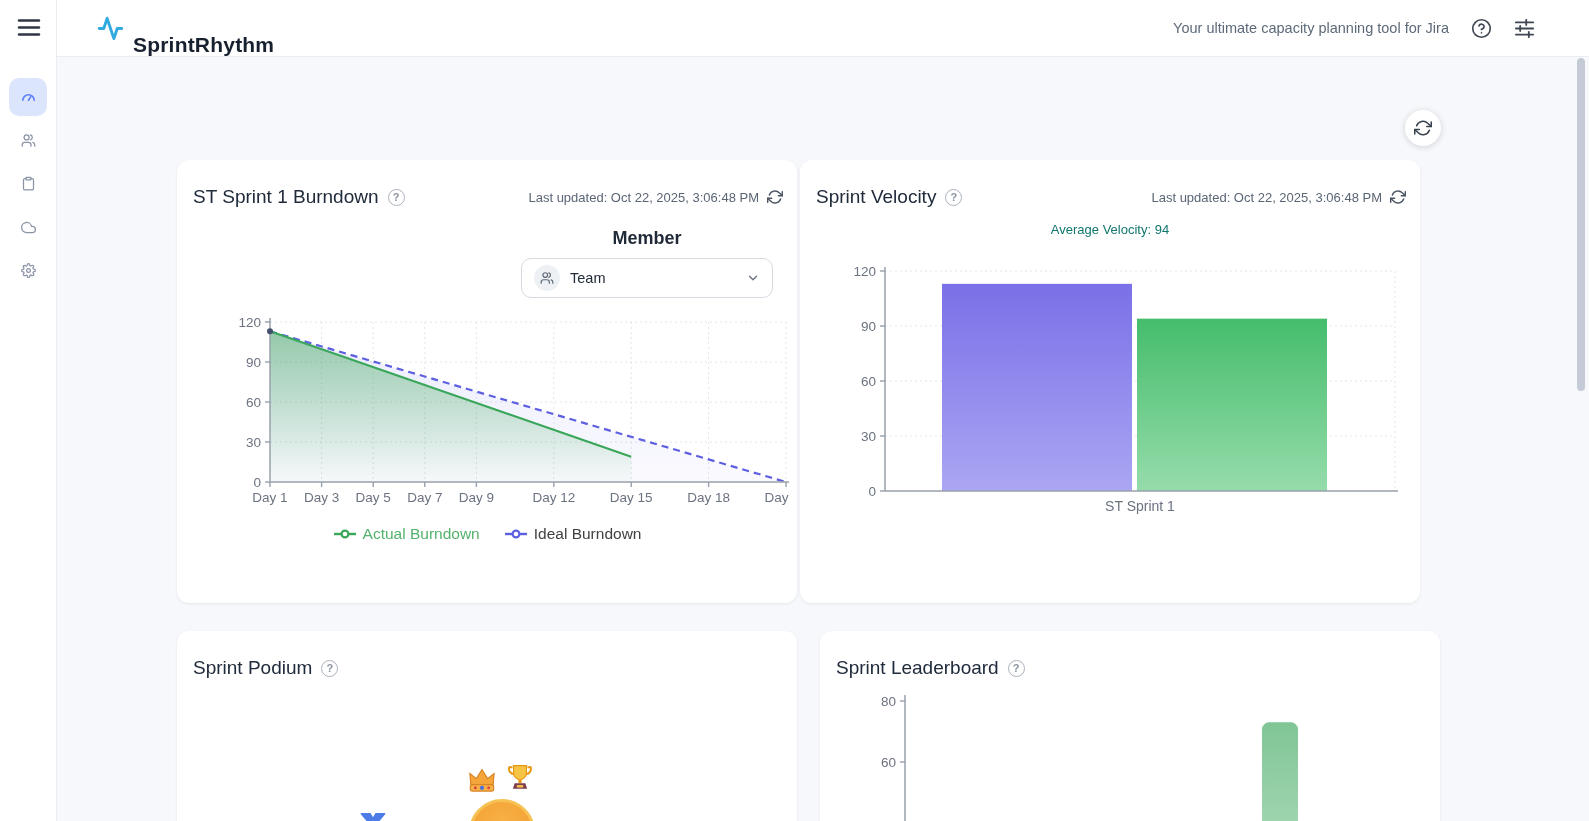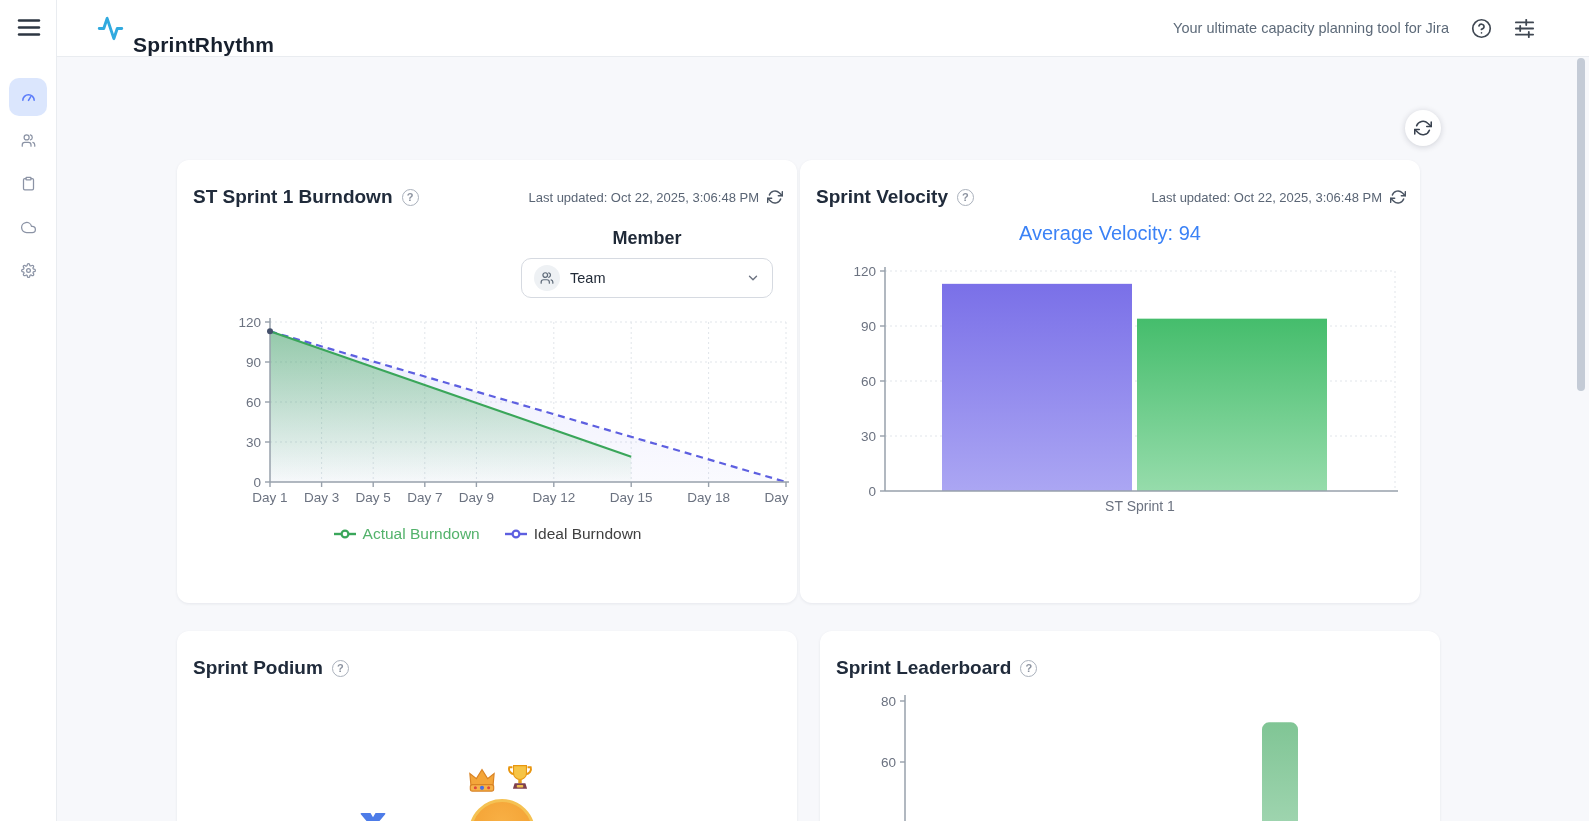--- a/index.html
+++ b/index.html
@@ -37,21 +37,21 @@
   .card { position:absolute; background:#fff; border-radius:12px;
           box-shadow:0 1px 3px rgba(25,35,60,.08); }
   .card-burndown   { left:120px; top:103px; width:620px; height:443px; }
   .card-velocity   { left:743px; top:103px; width:620px; height:443px; }
   .card-podium     { left:120px; top:574px; width:620px; height:430px; }
   .card-leaderboard{ left:763px; top:574px; width:620px; height:430px; }
 
   .card-head { position:absolute; left:16px; right:14px; top:26px; display:flex;
                align-items:center; justify-content:space-between; }
   .title-wrap { display:flex; align-items:center; gap:9px; }
-  .card-title { font-size:19px; font-weight:700; color:#202b3b; }
+  .card-title { font-size:19px; font-weight:400; color:#202b3b; }
   .help-badge { width:17px; height:17px; border-radius:50%; border:1.5px solid #aab1bc; color:#8c93a0;
                 font-size:11px; font-weight:700; display:flex; align-items:center; justify-content:center;
                 cursor:pointer; background:#fff; }
   .updated-wrap { display:flex; align-items:center; gap:8px; }
   .updated-text { font-size:13px; color:#5a6575; }
   .mini-refresh { background:none; border:none; cursor:pointer; display:flex; }
 
   
   .member-block { position:absolute; left:344px; top:68px; width:252px; text-align:center; }
   .member-label { font-size:18px; font-weight:700; color:#1f2937; margin-bottom:9px; }
@@ -61,21 +61,21 @@
                  align-items:center; justify-content:center; }
   .select-value { font-size:14.5px; color:#222b38; }
   .select .chev { margin-left:auto; }
 
   .chart-svg { position:absolute; }
   #burndown-svg { left:35px; top:144px; }
   #velocity-svg { left:0; top:88px; }
   #leaderboard-svg { left:0; top:44px; }
 
   .velocity-sub { position:absolute; left:0; right:0; top:62px; text-align:center;
-                  font-size:20px; color:#3b82f6; }
+                  font-size:13px; color:#0f766e; }
 
   .legend-row { position:absolute; left:0; right:0; display:flex; justify-content:center;
                 align-items:center; gap:24px; }
   #burndown-legend { top:365px; }
   #velocity-legend { top:378px; }
   .lg-item { display:flex; align-items:center; gap:6px; cursor:pointer; font-size:15.5px; }
   .lg-swatch { width:13px; height:13px; border-radius:2.5px; }
 
   
   .podium-piece { position:absolute; }

